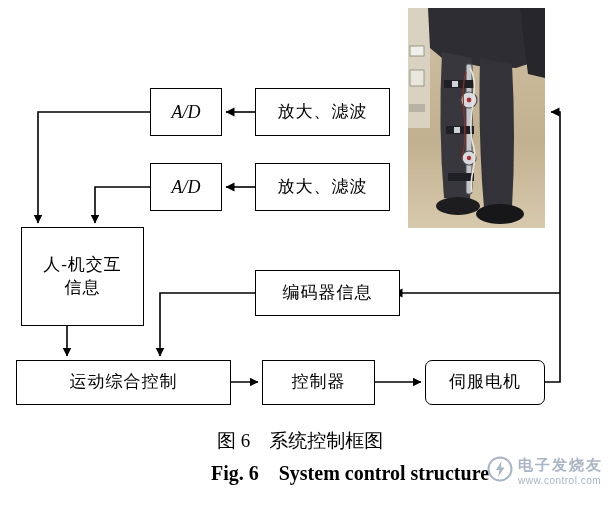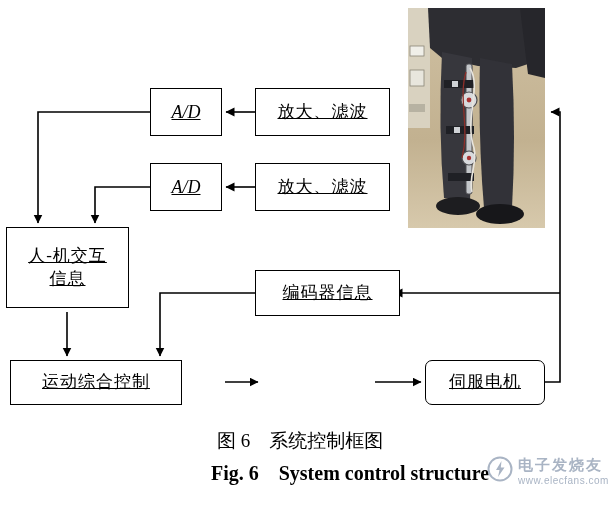--- a/index.html
+++ b/index.html
@@ -18,30 +18,29 @@
     display: flex;
     flex-direction: column;
     align-items: center;
     justify-content: center;
     font-size: 17px;
     color: #000000;
     letter-spacing: 1px;
     line-height: 1.35;
     box-sizing: border-box;
     z-index: 2;
-    text-decoration: underline;
   }
   .box.ad { font-style: italic; font-size: 18px; letter-spacing: 0; }
   #ad1      { left: 150px; top:  88px; width:  72px; height: 48px; }
   #amp1     { left: 255px; top:  88px; width: 135px; height: 48px; }
   #ad2      { left: 150px; top: 163px; width:  72px; height: 48px; }
   #amp2     { left: 255px; top: 163px; width: 135px; height: 48px; }
-  #hmi      { left:   6px; top: 227px; width: 123px; height: 81px; }
+  #hmi      { left:   21px; top: 227px; width: 123px; height: 99px; }
   #encoder  { left: 255px; top: 270px; width: 145px; height: 46px; }
-  #motion   { left:  10px; top: 360px; width: 172px; height: 45px; text-align: right; }
+  #motion   { left:  16px; top: 360px; width: 215px; height: 45px; text-align: right; }
   #controller { left: 262px; top: 360px; width: 113px; height: 45px; }
   #servo    { left: 425px; top: 360px; width: 120px; height: 45px; border-radius: 7px; }
 
   .photo {
     position: absolute;
     left: 408px; top: 8px; width: 137px; height: 220px;
     z-index: 1;
   }
   .wires {
     position: absolute;
@@ -174,31 +173,34 @@
   <div class="box" id="hmi">
     <span>人-机交互</span>
     <span>信息</span>
   </div>
   <div class="box" id="encoder">
     <span>编码器信息</span>
   </div>
   <div class="box" id="motion">
     <span>运动综合控制</span>
   </div>
+  <div class="box" id="controller">
+    <span>控制器</span>
+  </div>
   <div class="box" id="servo">
     <span>伺服电机</span>
   </div>
 
   <div class="caption-zh">图 6　系统控制框图</div>
   <div class="caption-en">Fig. 6　System control structure</div>
 
   <div class="watermark">
     <svg width="26" height="26" viewBox="0 0 26 26" aria-hidden="true">
       <circle cx="13" cy="13" r="11.5" fill="none" stroke="#a9b4c4" stroke-width="2"></circle>
       <path d="M14.5,5 L9,14 L12.5,14 L11,21 L17.5,11.5 L13.8,11.5 Z" fill="#a9b4c4"></path>
     </svg>
     <div class="wm-text">
       <span class="wm-brand">电子发烧友</span>
-      <span class="wm-site">www.elecfans.com</span>
+      <span class="wm-site">www.control.com</span>
     </div>
   </div>
 
 </div>
 
 </body></html>

